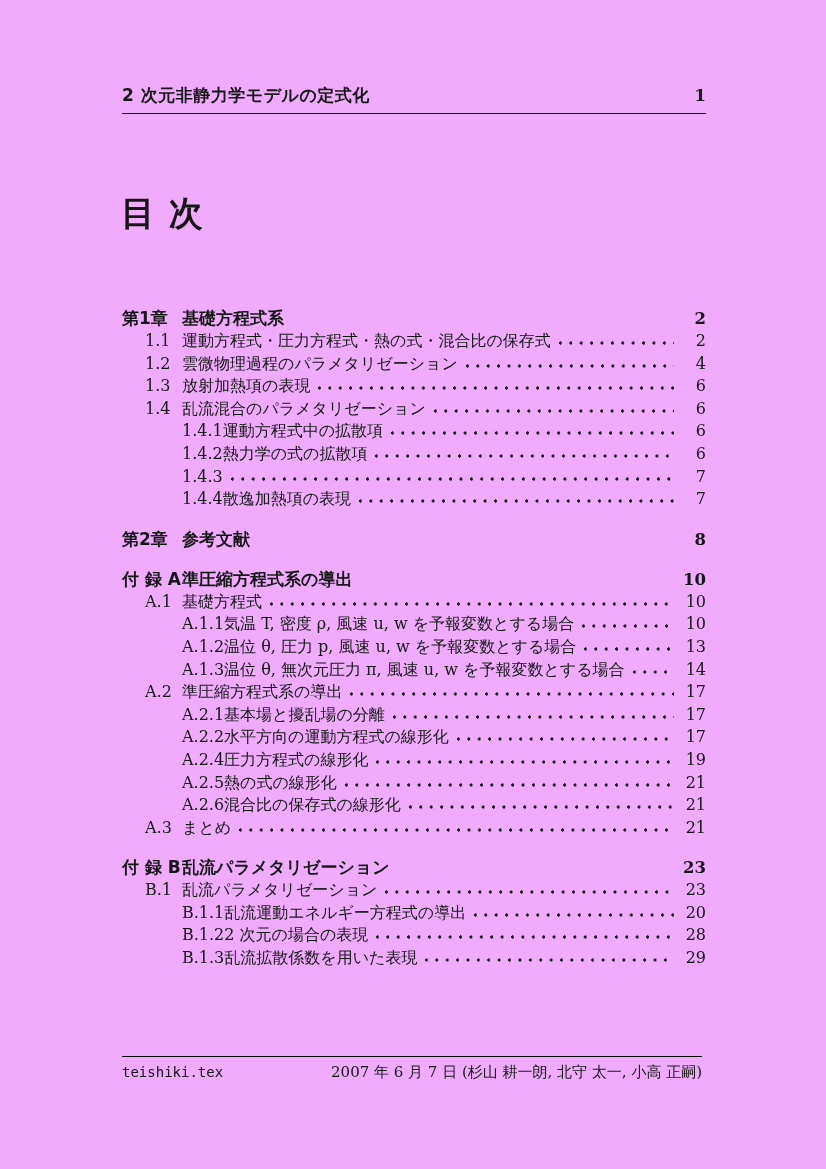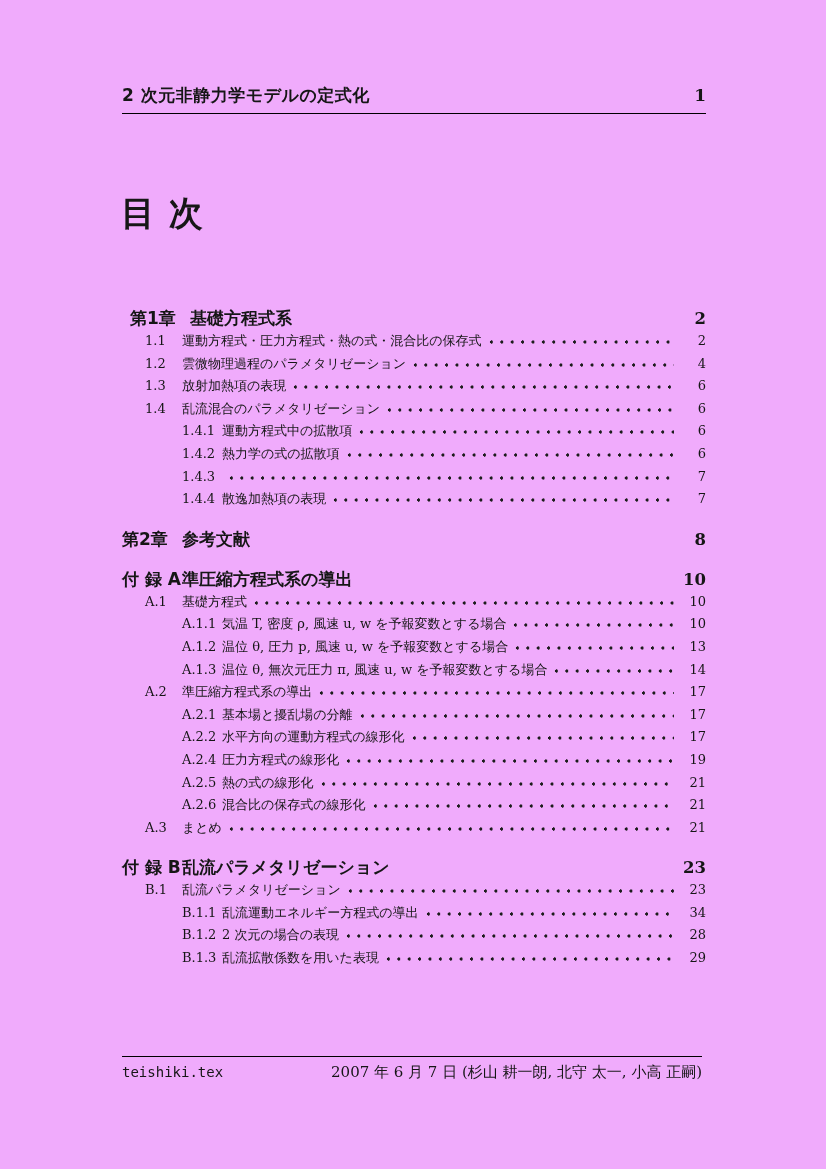--- a/index.html
+++ b/index.html
@@ -34,40 +34,40 @@
     font-weight: 700; font-size: 34px; line-height: 1;
     letter-spacing: 1px;
   }
   
   .toc {
     position: absolute; left: 122px; right: 120px; top: 307px;
   }
   .toc-row {
     display: flex; align-items: baseline;
     height: 22.6px; line-height: 22.6px;
-    font-size: 13px; white-space: nowrap;
+    font-size: 16px; white-space: nowrap;
   }
   .toc-row .num { flex: 0 0 auto; }
   .toc-row .title { flex: 0 1 auto; overflow: hidden; }
   .toc-row .dots {
     flex: 1 1 auto; align-self: baseline;
     height: 6px; margin: 0 6px 0 7px; min-width: 8px;
     background-image: radial-gradient(circle at 2.5px 3px, #1c1c1c 1.45px, transparent 1.8px);
     background-repeat: repeat-x;
     background-size: 10.4px 6px;
   }
   .toc-row .pg { flex: 0 0 auto; min-width: 26px; text-align: right; }
 
   .toc-row.chapter {
     font-family: "DejaVu Sans", "Liberation Sans", sans-serif;
     font-weight: 700; font-size: 17px;
     height: 23px; line-height: 23px;
     margin-top: 17px;
   }
-  .toc-row.chapter:first-child { margin-top: 0; margin-left: 8px; }
+  .toc-row.chapter:first-child { margin-top: 0; }
   .toc-row.chapter .dots { background: none; }
   .toc-row.chapter .num { min-width: 60px; }
   .toc-row.chapter .pg {
     font-family: "DejaVu Serif", "Liberation Serif", serif;
     font-size: 16.5px; font-weight: 700;
   }
   .toc-row.section .num { margin-left: 23px; min-width: 37px; }
   .toc-row.subsection .num { margin-left: 60px; min-width: 40px; }
 
   
@@ -237,21 +237,21 @@
       <div class="toc-row section">
     <span class="num">B.1</span>
     <span class="title">乱流パラメタリゼーション</span>
     <span class="dots"></span>
     <span class="pg">23</span>
   </div>
       <div class="toc-row subsection">
     <span class="num">B.1.1</span>
     <span class="title">乱流運動エネルギー方程式の導出</span>
     <span class="dots"></span>
-    <span class="pg">34</span>
+    <span class="pg">20</span>
   </div>
       <div class="toc-row subsection">
     <span class="num">B.1.2</span>
     <span class="title">2 次元の場合の表現</span>
     <span class="dots"></span>
     <span class="pg">28</span>
   </div>
       <div class="toc-row subsection">
     <span class="num">B.1.3</span>
     <span class="title">乱流拡散係数を用いた表現</span>

